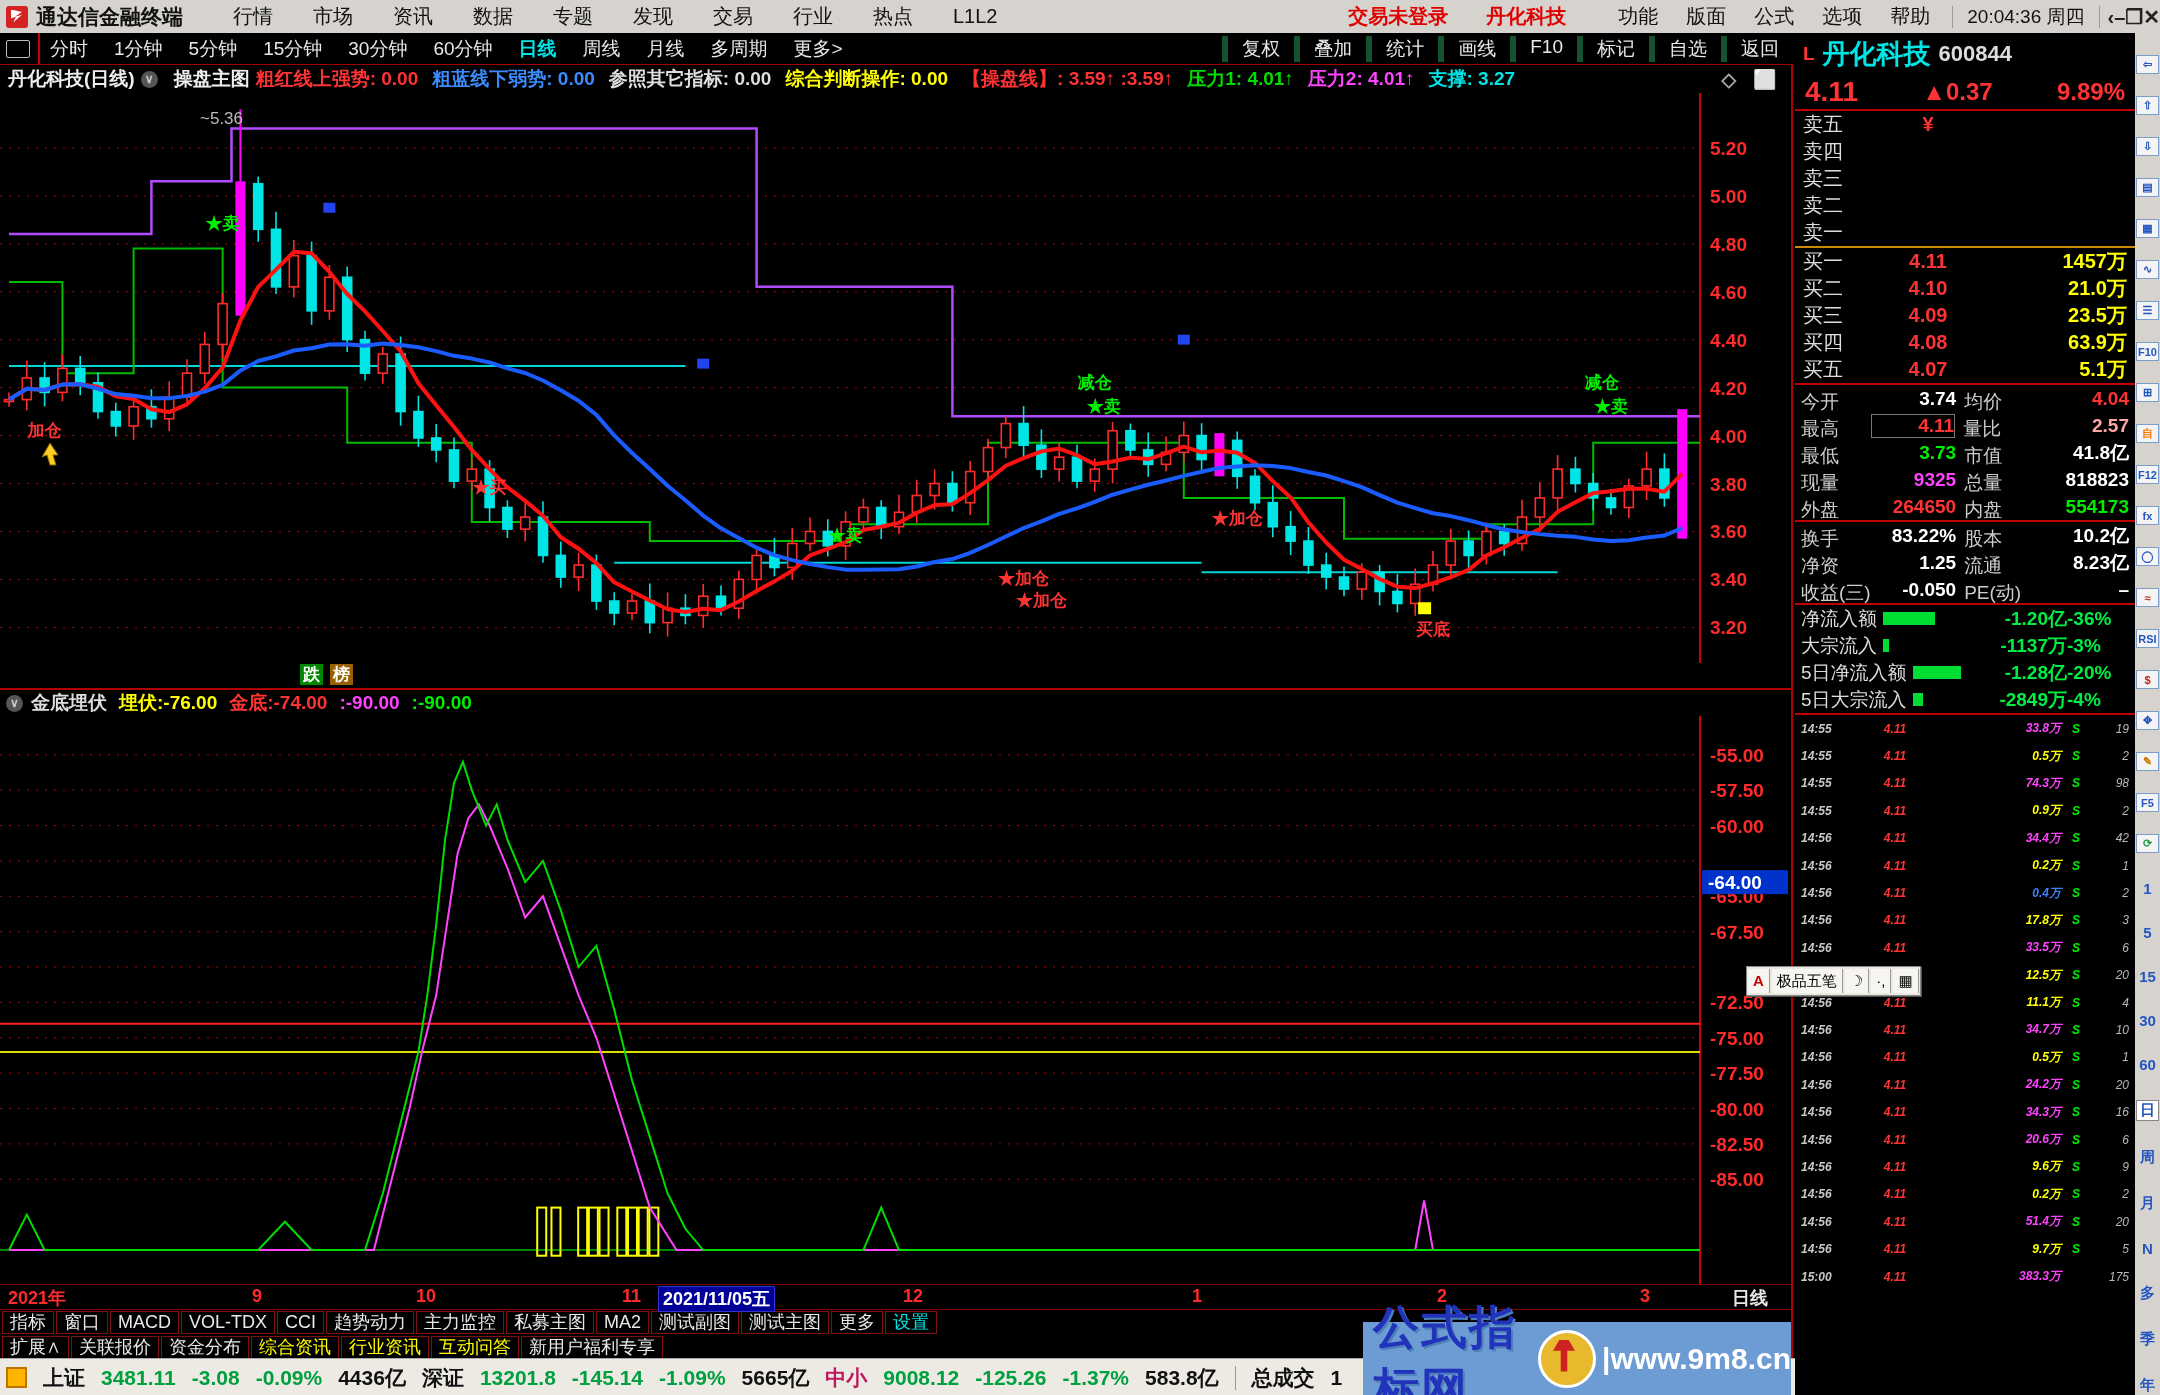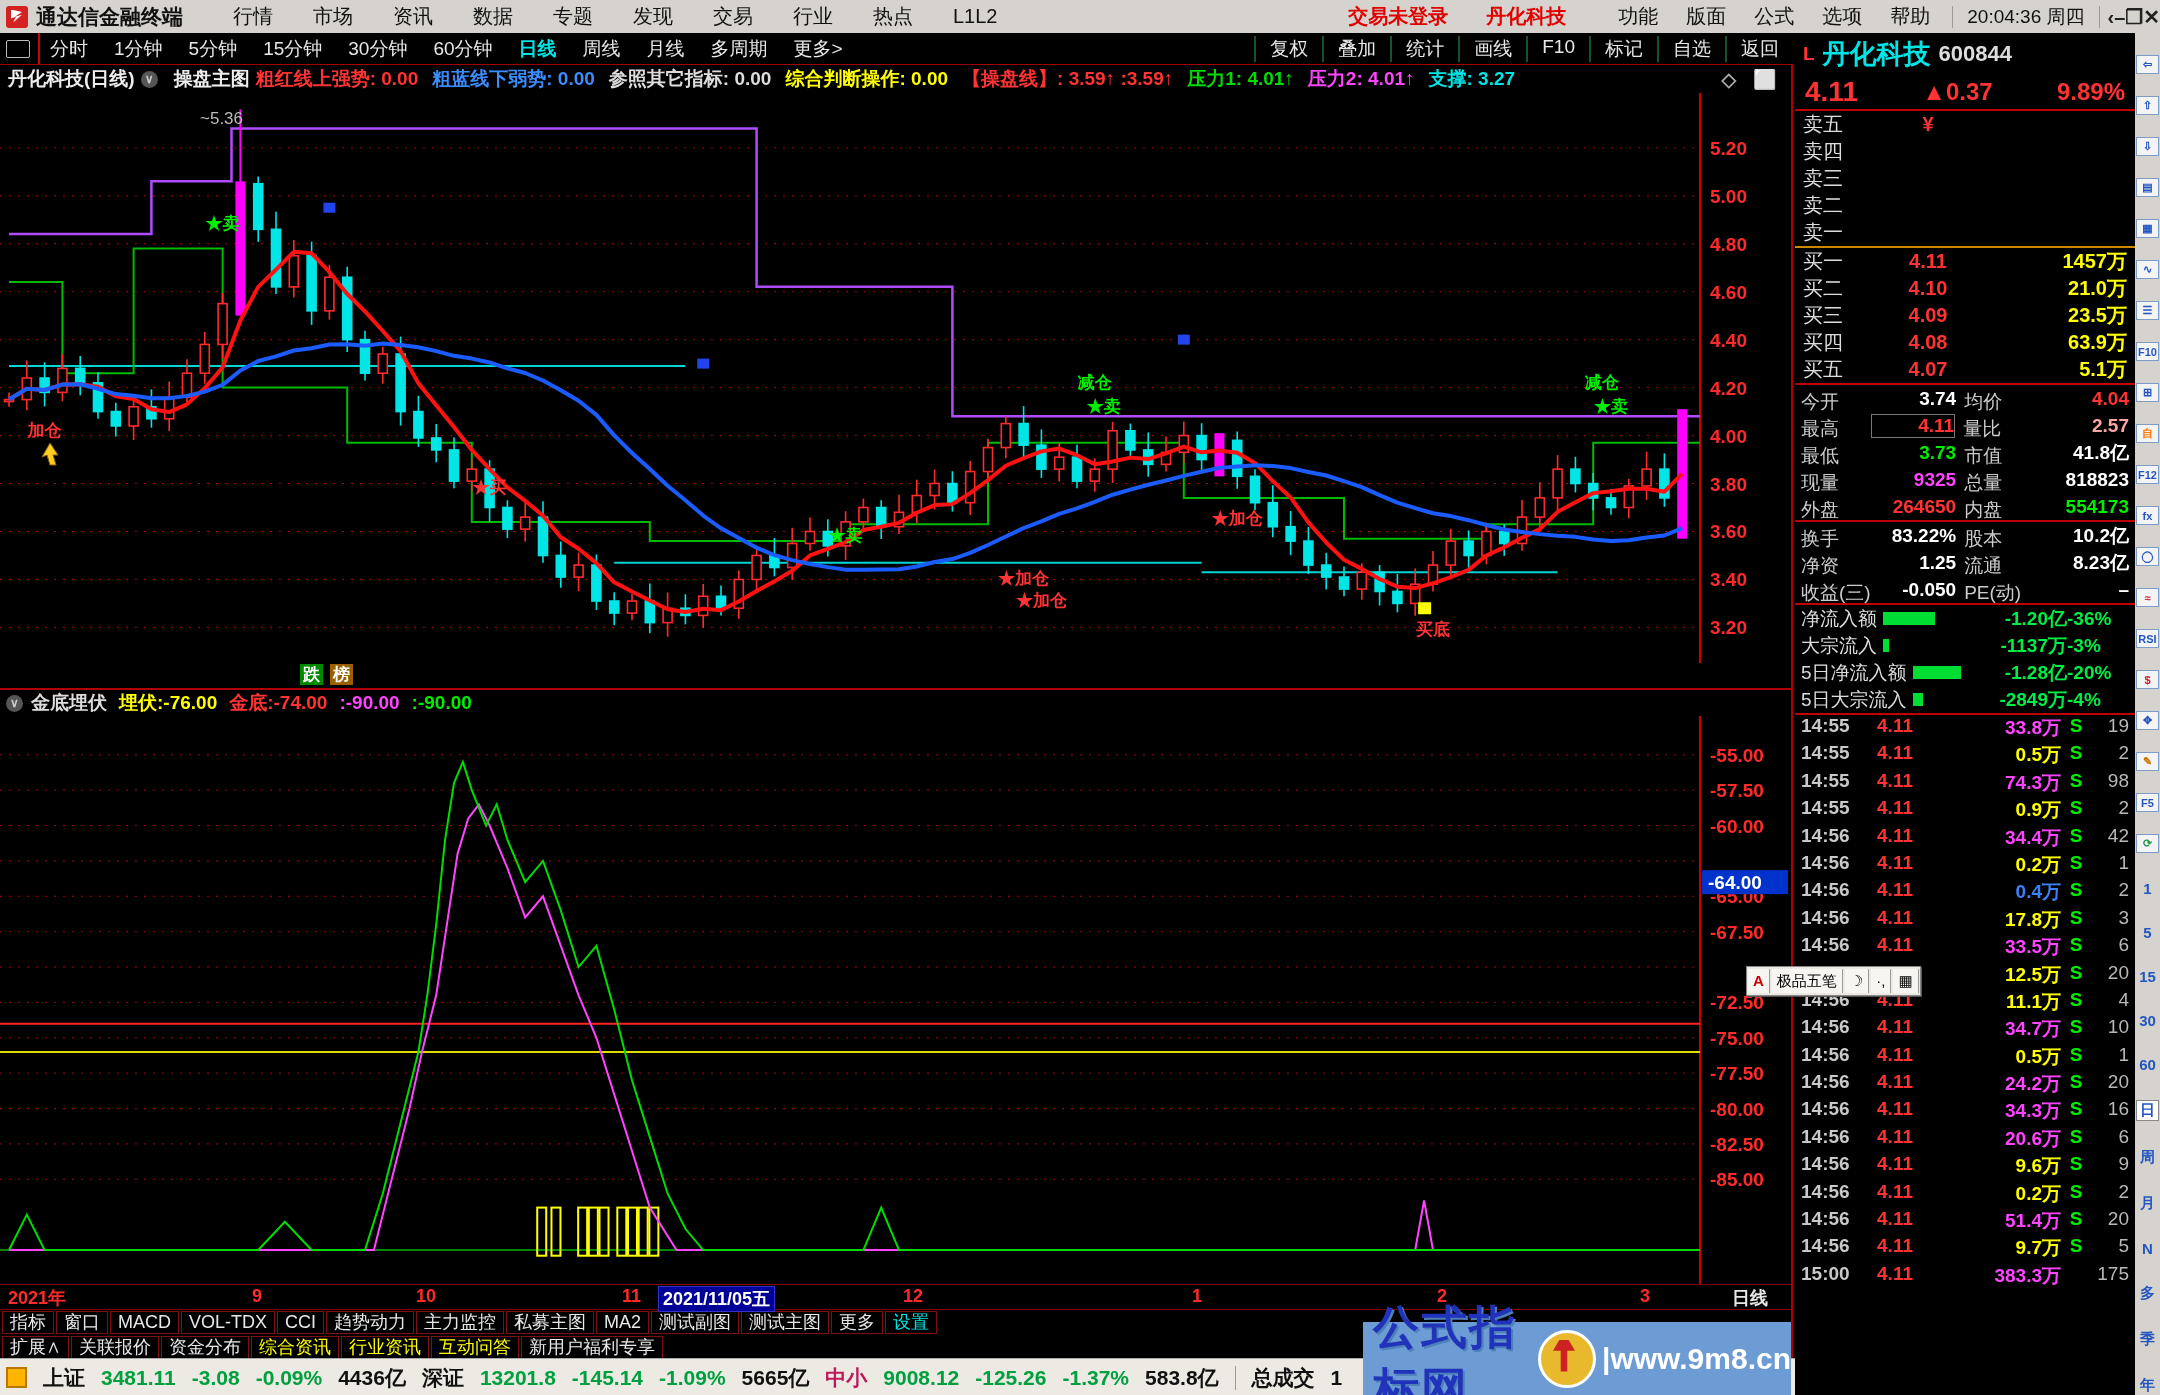--- a/index.html
+++ b/index.html
@@ -18,21 +18,21 @@
   .vsep{width:1px;height:22px;background:#9a9a9a;margin:0 8px;}
   .winbtn{width:34px;text-align:center;font-size:20px;font-weight:bold;color:#222;}
   
   #toolbar{position:absolute;left:0;top:33px;width:1793px;height:31px;background:#000;
            display:flex;align-items:center;color:#e8e8e8;font-size:19px;border-bottom:1px solid #a00000;}
   #tb-icon{width:22px;height:16px;border:1px solid #bbb;border-radius:2px;margin:0 8px 0 6px;}
   #tb-redline{width:2px;height:31px;background:#cc0000;margin-right:10px;}
   .pitem{margin-right:26px;}
   .pitem.active{color:#00e5e5;font-weight:bold;}
   #tb-right{margin-left:auto;display:flex;}
-  #tb-right span{padding:0 14px;border-left:2px solid #14532d;}
+  #tb-right span{padding:0 14px;border-left:6px solid #14532d;}
   
   #chart-col{position:absolute;left:0;top:64px;width:1793px;height:1294px;background:#000;
              border-right:2px solid #b00000;box-sizing:border-box;}
   #chart-header{height:28px;display:flex;align-items:center;font-size:19px;font-weight:bold;
                 color:#ddd;border-top:1px solid #a00000;white-space:nowrap;overflow:hidden;}
   #chart-header .title{color:#eee;margin:0 6px 0 8px;}
   .chev{width:17px;height:17px;border-radius:50%;background:#555;color:#ccc;font-size:12px;
         line-height:17px;text-align:center;margin-right:8px;}
   #hdr-icons{margin-left:auto;color:#aaa;margin-right:8px;letter-spacing:6px;}
   #main-svg{display:block;}
@@ -71,21 +71,21 @@
   .qrow .lab{width:70px;color:#ddd;font-weight:normal;}
   .qrow .prc{width:110px;text-align:center;color:#ff3333;}
   .qrow .vol{flex:1;text-align:right;color:#ffff00;}
   .irow{height:27px;display:flex;align-items:center;font-size:19px;font-weight:bold;padding:0 6px;}
   .irow .il{color:#cccccc;font-weight:normal;margin-top:6px;}
   .irow .iv{text-align:right;}
   .frow{height:27px;display:flex;align-items:center;font-size:19px;font-weight:bold;padding:0 6px;color:#00ee44;}
   .frow .fl{color:#ddd;font-weight:normal;}
   .fbar{height:13px;background:#00dd33;margin-left:6px;}
   .frow .fv{margin-left:auto;} .frow .fp{width:62px;text-align:left;}
-  .trow{height:27.4px;display:flex;font-size:19px;font-weight:bold;padding:0 6px;}
+  .trow{height:27.4px;display:flex;align-items:center;font-size:12px;font-weight:bold;padding:0 6px;font-style:italic;}
   .trow .tt{width:62px;color:#c8c8c8;}
   .trow .tp{width:64px;text-align:center;color:#ff3333;}
   .trow .tv{flex:1;text-align:right;}
   .trow .tf{width:30px;text-align:center;color:#00ee00;}
   .trow .tn{width:38px;text-align:right;color:#b8b8b8;font-weight:normal;}
   
   #icon-strip{position:absolute;left:2135px;top:33px;width:25px;height:1362px;background:#d6d3ce;
               display:flex;flex-direction:column;align-items:center;}
   .strip-it{width:21px;height:21px;margin-top:22px;border:1px solid #7e9cc8;background:#f4f4f4;
             color:#2356c0;font-size:11px;font-weight:bold;display:flex;align-items:center;

